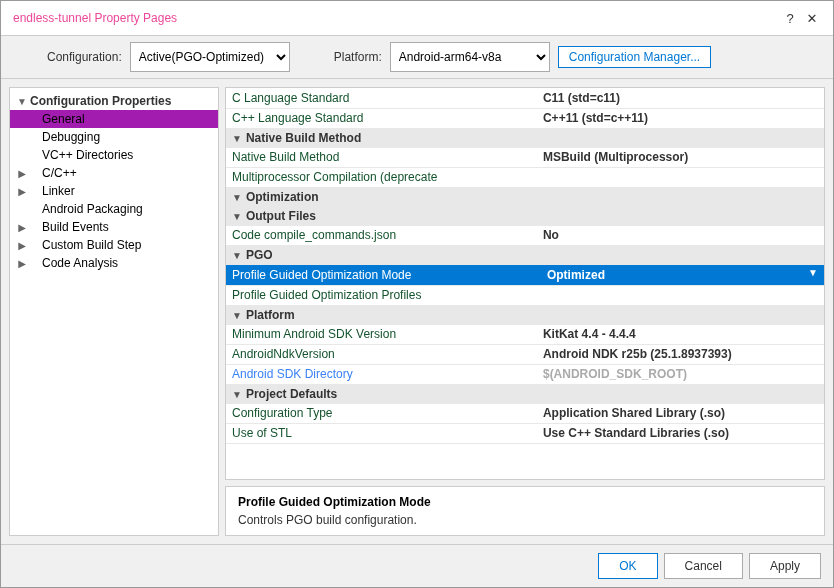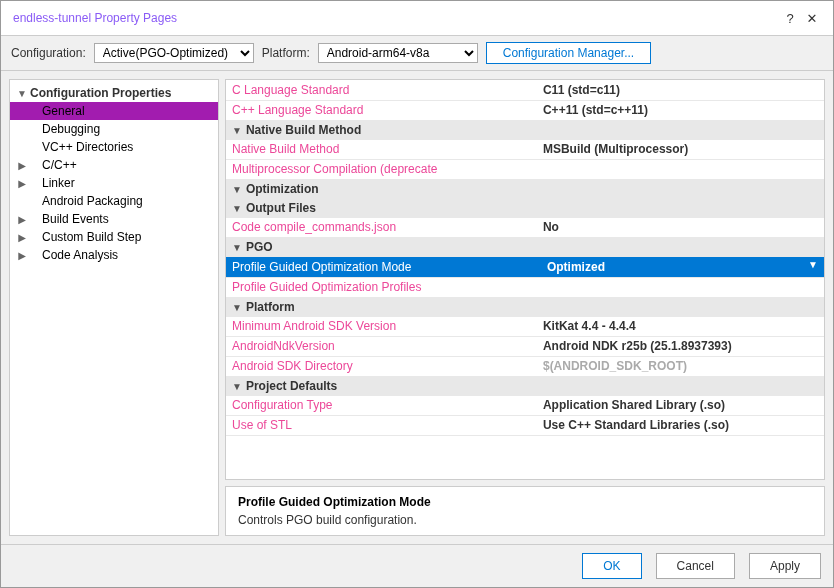--- a/index.html
+++ b/index.html
@@ -1,46 +1,46 @@
 <!DOCTYPE html>
 <html><head>
   <meta charset="utf-8">
   <style>
     * { box-sizing: border-box; margin: 0; padding: 0; font-family: 'Segoe UI', Tahoma, sans-serif; font-size: 12px; }
     body { background: #f0f0f0; display: flex; justify-content: center; align-items: center; height: 100vh; }
     .dialog { width: 834px; height: 588px; background: #f0f0f0; border: 1px solid #999; box-shadow: 2px 2px 8px rgba(0,0,0,0.3); display: flex; flex-direction: column; }
     .title-bar { background: #fff; padding: 8px 12px; display: flex; justify-content: space-between; align-items: center; border-bottom: 1px solid #ccc; }
-    .title-text { font-size: 12px; color: #8b5cf6; }
+    .title-text { font-size: 12px; color: #ec4899; }
     .title-buttons { display: flex; gap: 4px; }
     .title-btn { width: 18px; height: 18px; border: none; background: transparent; cursor: pointer; font-size: 13px; color: #333; display: flex; align-items: center; justify-content: center; }
     .toolbar { padding: 6px 10px; display: flex; align-items: center; gap: 8px; background: #f0f0f0; border-bottom: 1px solid #ccc; }
-    .toolbar-label { color: #333; }
-    .toolbar-select { height: 20px; border: 1px solid #aaa; background: #fff; padding: 0 4px; font-size: 12px; min-width: 160px; }
-    .toolbar-btn { height: 22px; padding: 0 16px; border: 1px solid #0078d4; background: #fff; color: #0078d4; cursor: pointer; font-size: 12px; white-space: nowrap; }
+    .toolbar-label { color: #333; margin-left: 36px; }
+    .toolbar-select { height: 30px; border: 1px solid #aaa; background: #fff; padding: 0 4px; font-size: 12px; min-width: 160px; }
+    .toolbar-btn { height: 22px; padding: 0 10px; border: 1px solid #0078d4; background: #fff; color: #0078d4; cursor: pointer; font-size: 12px; white-space: nowrap; }
     .main-content { display: flex; flex: 1; overflow: hidden; padding: 8px; gap: 6px; }
     .tree-panel { width: 210px; background: #fff; border: 1px solid #ccc; overflow-y: auto; flex-shrink: 0; }
     .tree-root { padding: 4px 0; }
     .tree-item { display: flex; align-items: center; padding: 2px 4px; cursor: pointer; white-space: nowrap; }
     .tree-item.selected { background: #a21caf; }
     .tree-item.group { font-weight: 600; color: #333; }
     .tree-expand { width: 16px; display: inline-block; text-align: center; color: #666; font-size: 10px; }
     .tree-indent { display: inline-block; }
     .prop-table { width: 100%; border-collapse: collapse; }
     .prop-table td { padding: 2px 6px; height: 20px; border-bottom: 1px solid #e8e8e8; vertical-align: middle; }
-    .prop-table td:first-child { width: 52%; color: #ec4899; }
+    .prop-table td:first-child { width: 52%; color: #14532d; }
     .prop-table td:last-child { color: #333; font-weight: bold; }
     .section-header { background: #e8e8e8; font-weight: 600; color: #333; }
     .section-header td { padding: 2px 6px; height: 16px; }
     .section-arrow { color: #555; margin-right: 4px; font-size: 10px; }
     .selected-row td { background: #0078d4; color: #fff !important; }
     .value-highlight { background: #0078d4; color: #fff; padding: 1px 4px; display: inline-block; }
     .description-panel { padding: 8px 12px; background: #fff; border: 1px solid #ccc; margin-top: 0; }
     .description-title { font-weight: 600; margin-bottom: 4px; }
     .description-text { color: #333; }
-    .footer { padding: 8px 12px; display: flex; justify-content: flex-end; gap: 14px; border-top: 1px solid #ccc; background: #f0f0f0; }
+    .footer { padding: 8px 12px; display: flex; justify-content: flex-end; gap: 6px; border-top: 1px solid #ccc; background: #f0f0f0; }
     .footer-btn { height: 26px; padding: 0 20px; border: 1px solid #aaa; background: #fff; cursor: pointer; font-size: 12px; color: #333; }
     .footer-btn.primary { border: 1px solid #0078d4; color: #0078d4; }
     .right-panel { flex: 1; display: flex; flex-direction: column; gap: 0; }
   </style>
 </head>
 <body>
 
 <div class="dialog">
 
   <div class="title-bar">
@@ -189,21 +189,21 @@
             </tr>
             <tr>
               <td>Minimum Android SDK Version</td>
               <td>KitKat 4.4 - 4.4.4</td>
             </tr>
             <tr>
               <td>AndroidNdkVersion</td>
               <td>Android NDK r25b (25.1.8937393)</td>
             </tr>
             <tr>
-              <td style="color:#ec4899;">Android SDK Directory</td>
+              <td style="color:#3b82f6;">Android SDK Directory</td>
               <td style="color:#aaa;margin-left:8px;">$(ANDROID_SDK_ROOT)</td>
             </tr>
 
             <tr class="section-header">
               <td colspan="2">
                 <span class="section-arrow">▼</span>Project Defaults
               </td>
             </tr>
             <tr>
               <td>Configuration Type</td>

